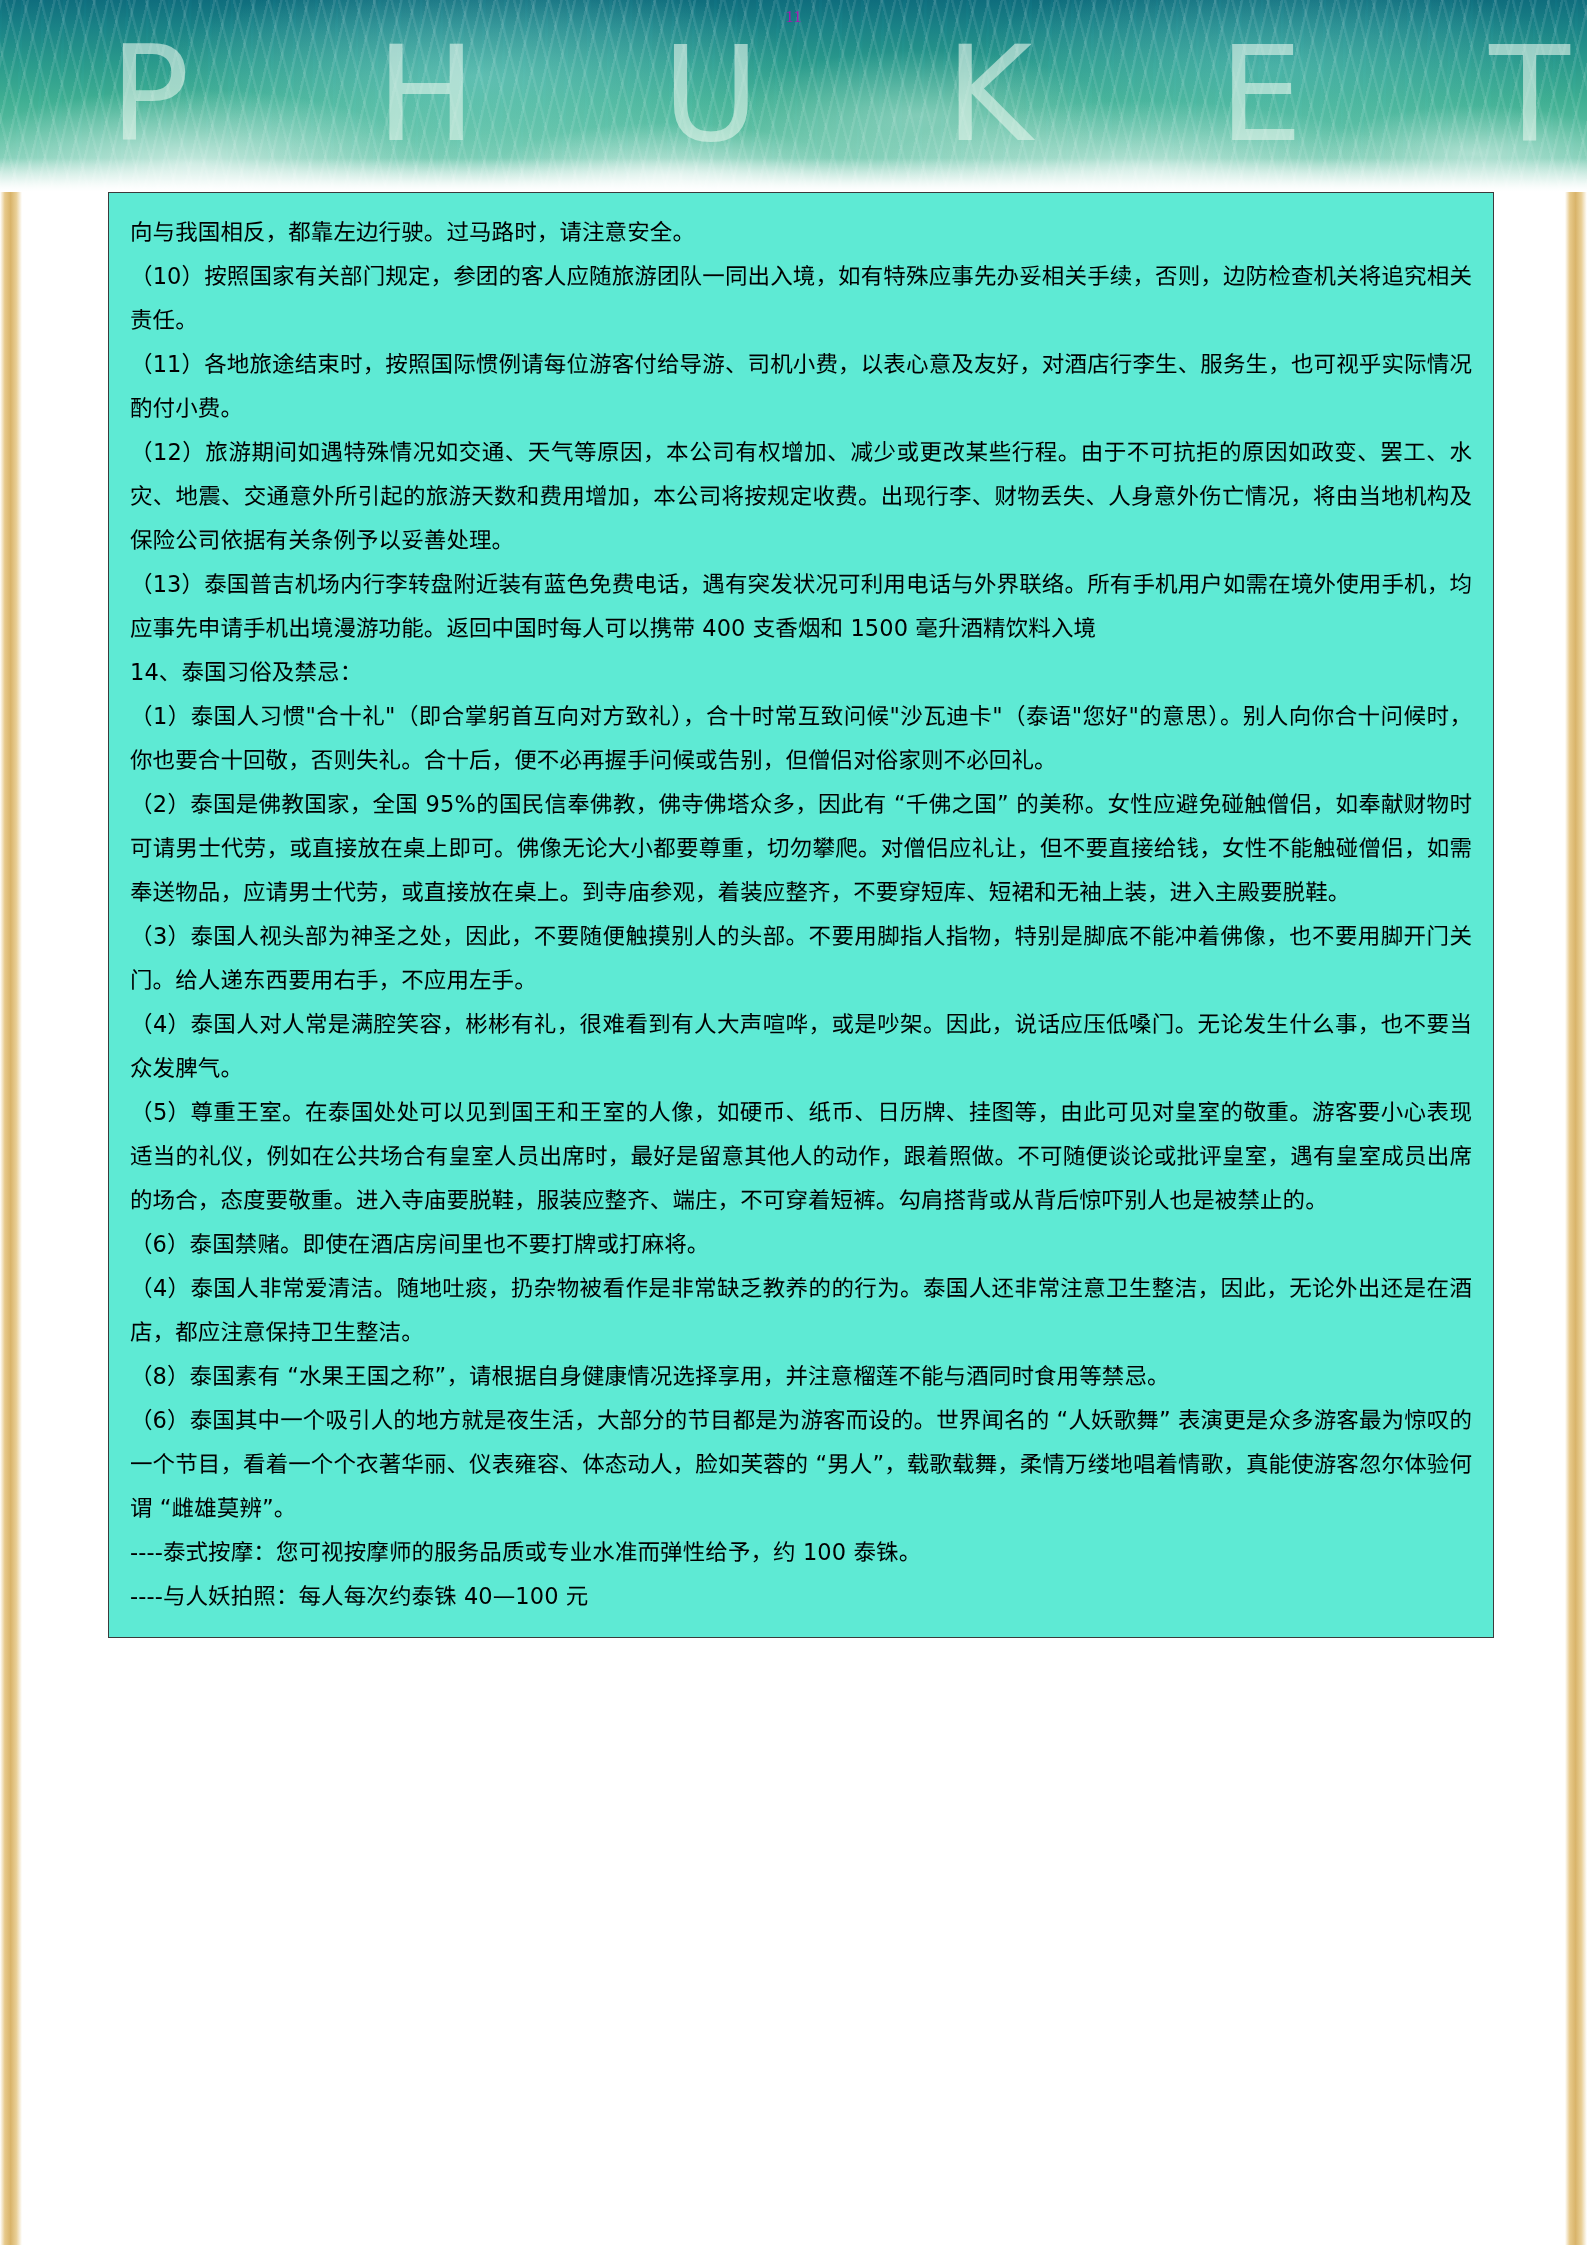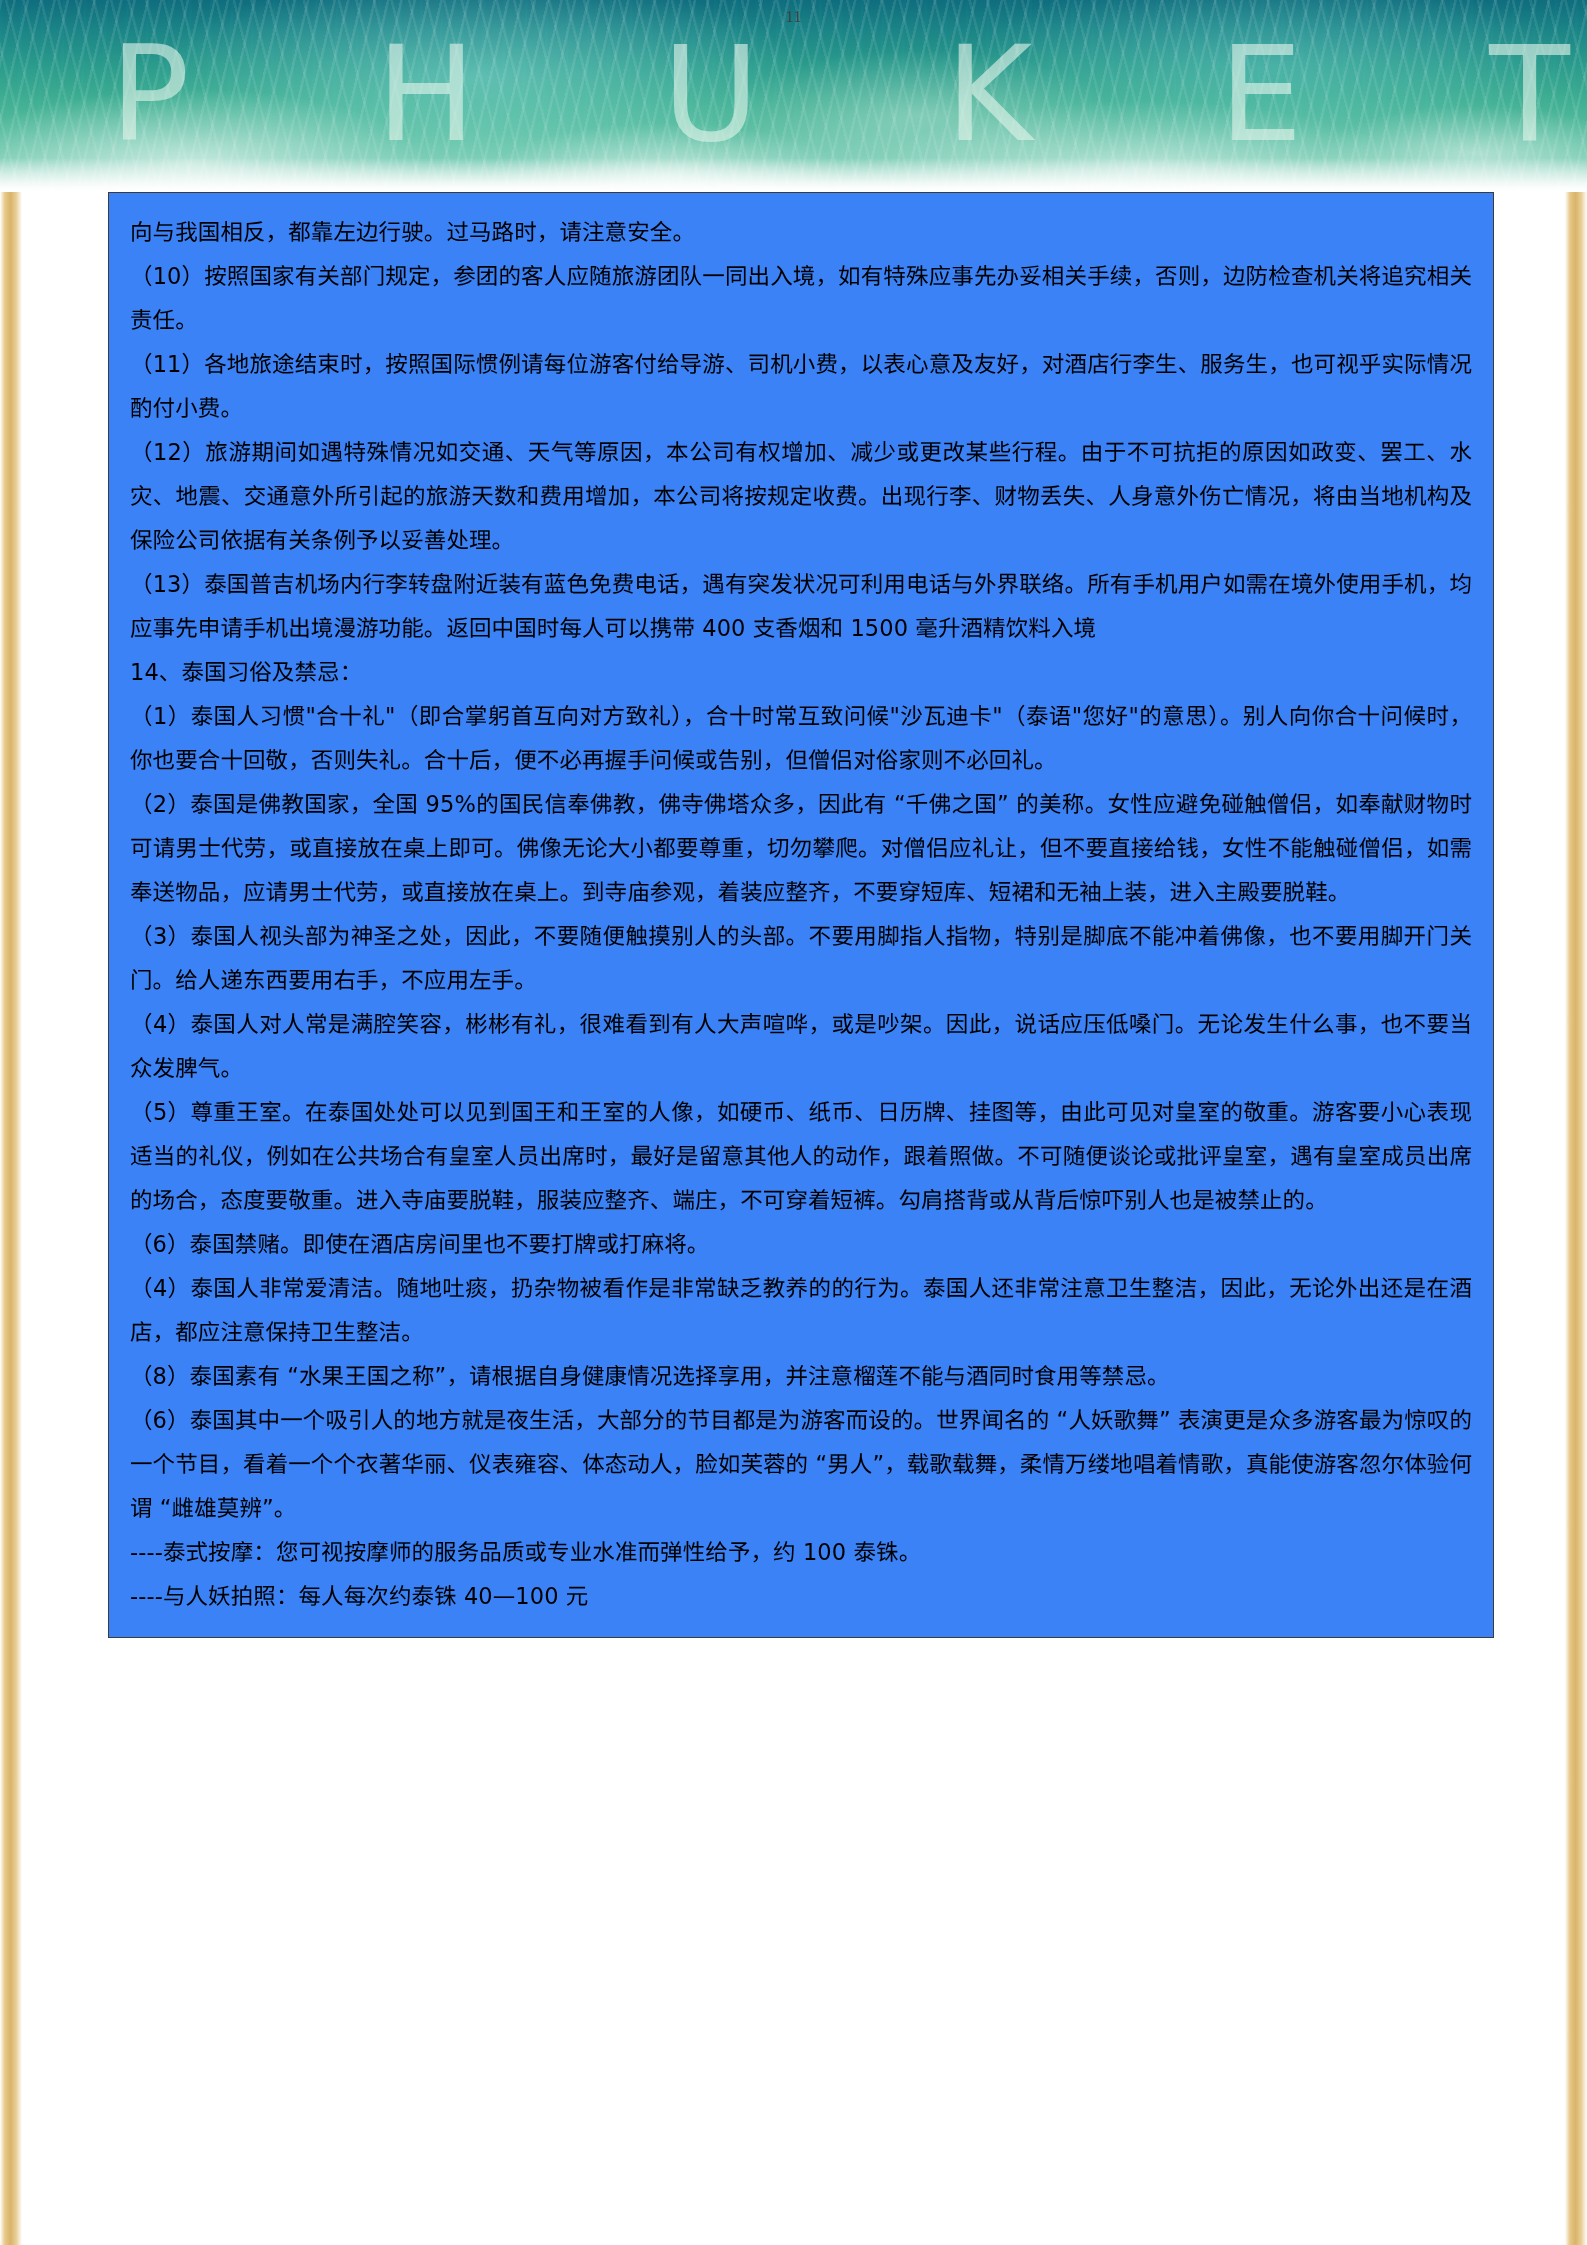--- a/index.html
+++ b/index.html
@@ -66,32 +66,32 @@
     color:rgba(226,244,234,.62);
     user-select:none;
     pointer-events:none;
   }
   #wordmark span{display:block;}
 
   
   #page-number{
     position:absolute;left:0;right:0;top:7px;
     text-align:center;
-    font-size:17px;color:#404040;
+    font-size:17px;color:#a21caf;
     font-family:"Liberation Serif","DejaVu Serif",serif;
     z-index:5;
   }
 
   
   #text-box{
     position:absolute;
     left:108px;top:192px;
     width:1386px;
     border:1.5px solid #3b3b3b;
-    background:#3b82f6;
+    background:#5eead4;
     box-sizing:border-box;
     padding:17px 21px 19px 21px;
   }
   .para{
     font-family:"DejaVu Sans","Liberation Sans",sans-serif;
     font-size:22.5px;
     line-height:44px;
     color:#000000;
     text-align:justify;
     text-justify:inter-ideograph;

